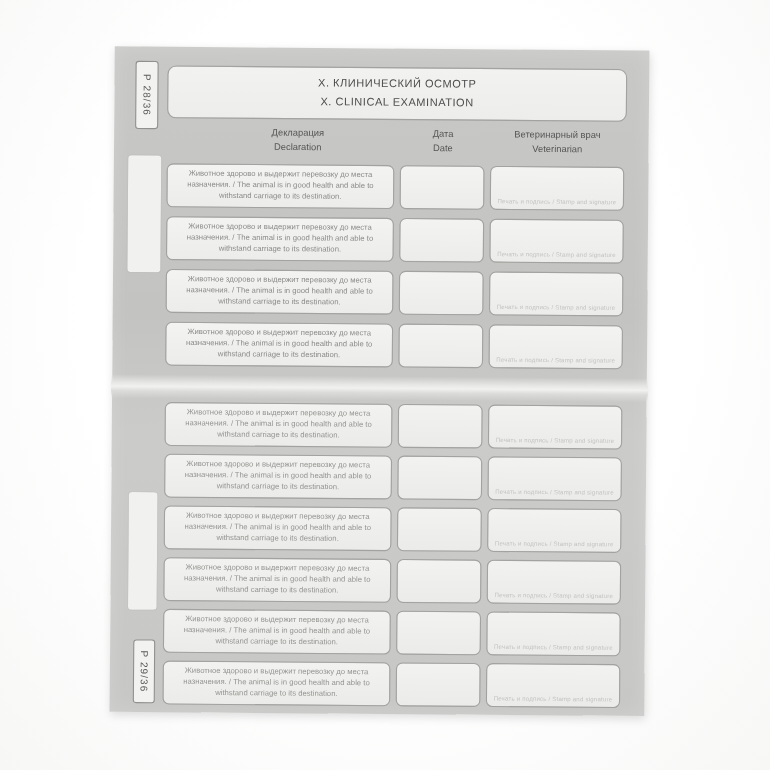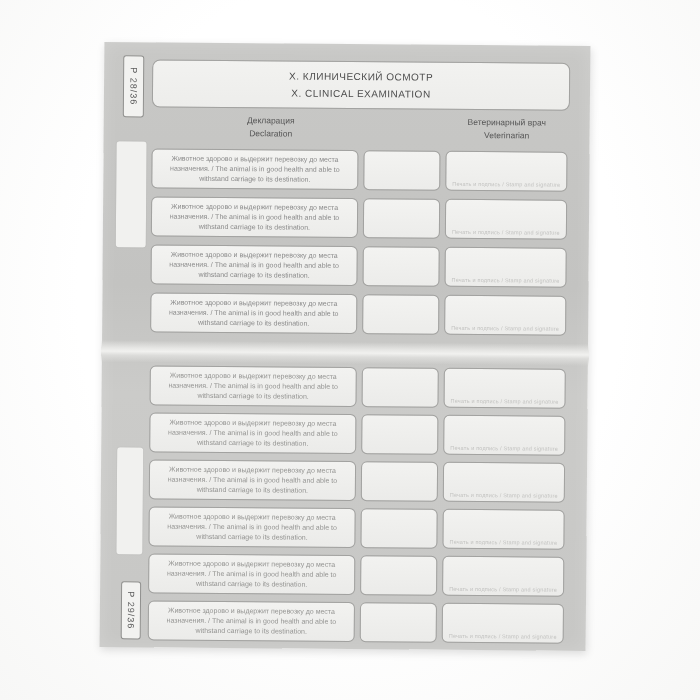--- a/index.html
+++ b/index.html
@@ -86,20 +86,24 @@
     <div class="title-box">
       <div>Х. КЛИНИЧЕСКИЙ ОСМОТР</div>
       <div>X. CLINICAL EXAMINATION</div>
     </div>
 
     <div class="col-headers">
       <div class="col-h c0">
         <div>Декларация</div>
         <div>Declaration</div>
       </div>
+      <div class="col-h c1">
+        <div>Дата</div>
+        <div>Date</div>
+      </div>
       <div class="col-h c2">
         <div>Ветеринарный врач</div>
         <div>Veterinarian</div>
       </div>
     </div>
 
     <div class="tab tab-top"></div>
 
     <div class="rows rows-top" id="rows-top">
   <div class="exam-row">

